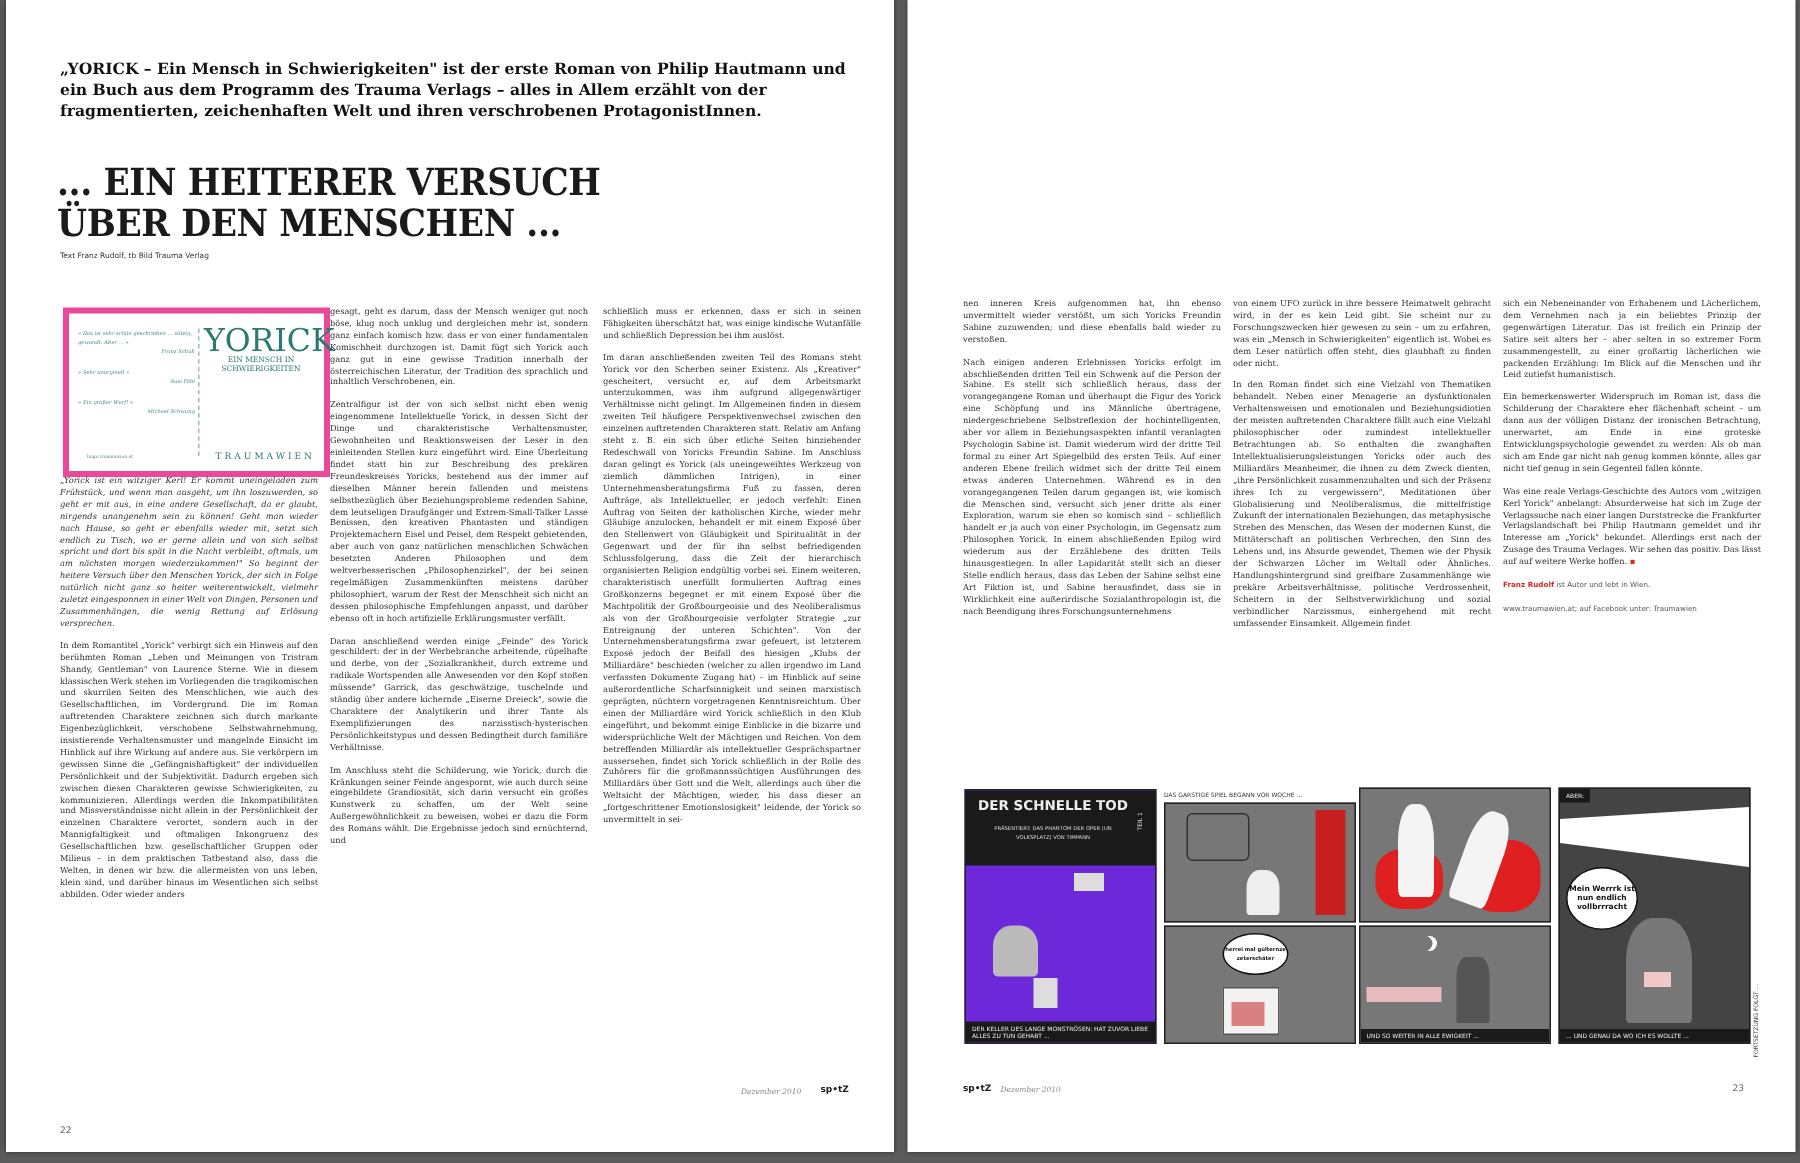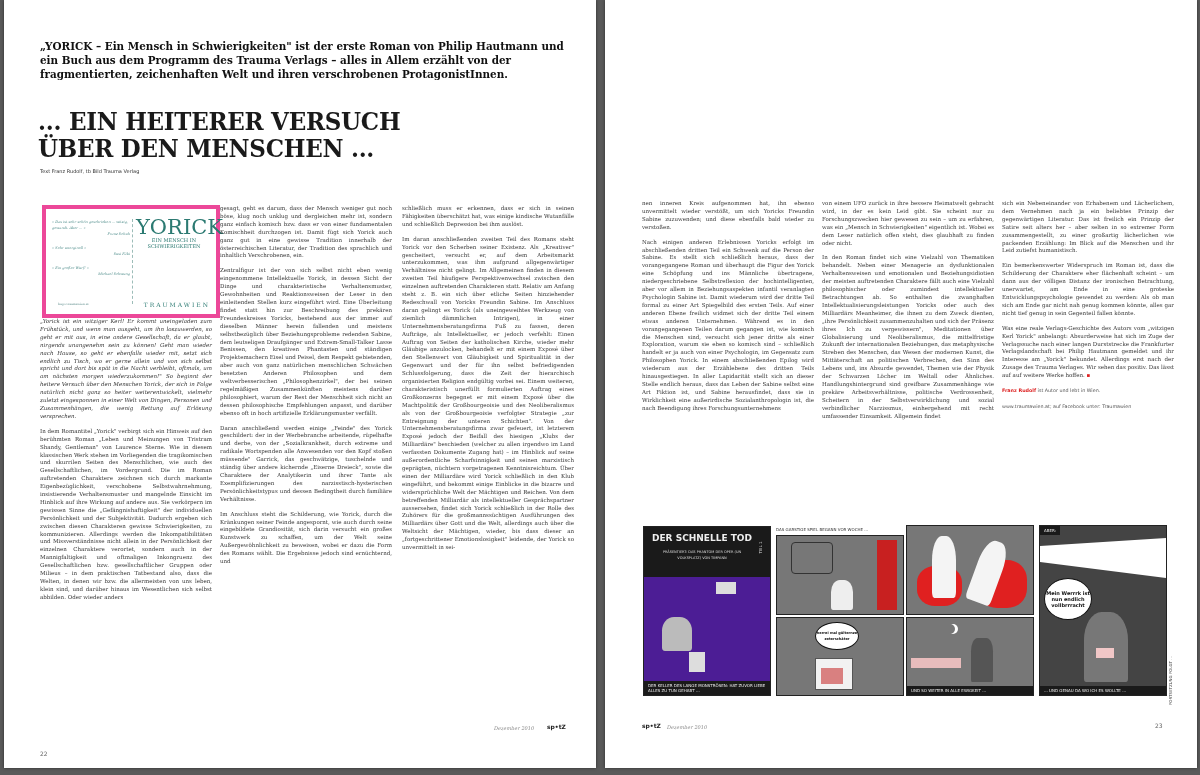--- a/index.html
+++ b/index.html
@@ -92,21 +92,21 @@
   </div>
   <div class="col" style="left:397px; top:200px; width:172px;">
     <p>sich ein Nebeneinander von Erhabenem und Lächerlichem, dem Vernehmen nach ja ein beliebtes Prinzip der gegenwärtigen Literatur. Das ist freilich ein Prinzip der Satire seit alters her – aber selten in so extremer Form zusammengestellt, zu einer großartig lächerlichen wie packenden Erzählung: Im Blick auf die Menschen und ihr Leid zutiefst humanistisch.</p>
     <p>Ein bemerkenswerter Widerspruch im Roman ist, dass die Schilderung der Charaktere eher flächenhaft scheint – um dann aus der völligen Distanz der ironischen Betrachtung, unerwartet, am Ende in eine groteske Entwicklungspsychologie gewendet zu werden: Als ob man sich am Ende gar nicht nah genug kommen könnte, alles gar nicht tief genug in sein Gegenteil fallen könnte.</p>
     <p><span>Was eine reale Verlags-Geschichte des Autors vom „witzigen Kerl Yorick" anbelangt: Absurderweise hat sich im Zuge der Verlagssuche nach einer langen Durststrecke die Frankfurter Verlagslandschaft bei Philip Hautmann gemeldet und ihr Interesse am „Yorick" bekundet. Allerdings erst nach der Zusage des Trauma Verlages. Wir sehen das positiv. Das lässt auf auf weitere Werke hoffen.</span> <span style="color:#d22">▪</span></p>
     <p class="author-note"><span class="name">Franz Rudolf</span><span> ist Autor und lebt in Wien.</span></p>
     <p class="author-note" style="margin-top:8px">www.traumawien.at; auf Facebook unter: Traumawien</p>
   </div>
 
   <div>
-    <div class="comic" style="left:38px; top:526px; width:126px; height:168px; background:#4c1d95;">
+    <div class="comic" style="left:38px; top:526px; width:126px; height:168px; background:#6d28d9;">
       <div style="position:absolute; left:0; top:0; right:0; height:50px; background:#1a1a1a;"></div>
       <div style="position:absolute; left:8px; top:6px; color:#eee; font-size:9px; font-weight:bold; font-family:'DejaVu Sans',sans-serif;">DER SCHNELLE TOD</div>
       <div style="position:absolute; left:8px; top:22px; width:100px; color:#ddd; font-size:3.5px; line-height:6px; text-align:center; font-family:'DejaVu Sans',sans-serif;">PRÄSENTIERT: DAS PHANTOM DER OPER (UN VOLKSPLATZ) VON TIMPANN</div>
       <div style="position:absolute; right:4px; top:18px; color:#ddd; font-size:4px; transform:rotate(-90deg); font-family:'DejaVu Sans',sans-serif;">TEIL 1</div>
       <div style="position:absolute; left:72px; top:55px; width:20px; height:12px; background:#ddd;"></div>
       <div style="position:absolute; left:18px; top:90px; width:30px; height:34px; background:#bbb; border-radius:40% 40% 10% 10%;"></div>
       <div style="position:absolute; left:45px; top:125px; width:16px; height:20px; background:#ddd;"></div>
       <div class="cap">DER KELLER DES LANGE MONSTRÖSEN: HAT ZUVOR LIEBE ALLES ZU TUN GEHABT ...</div>
     </div>
 

